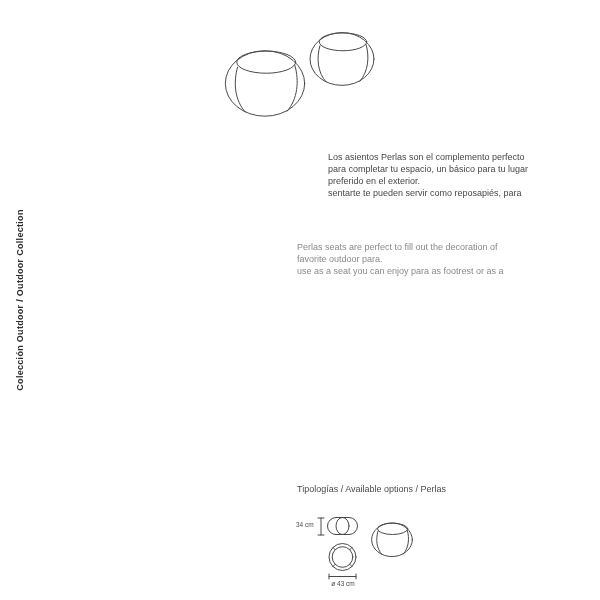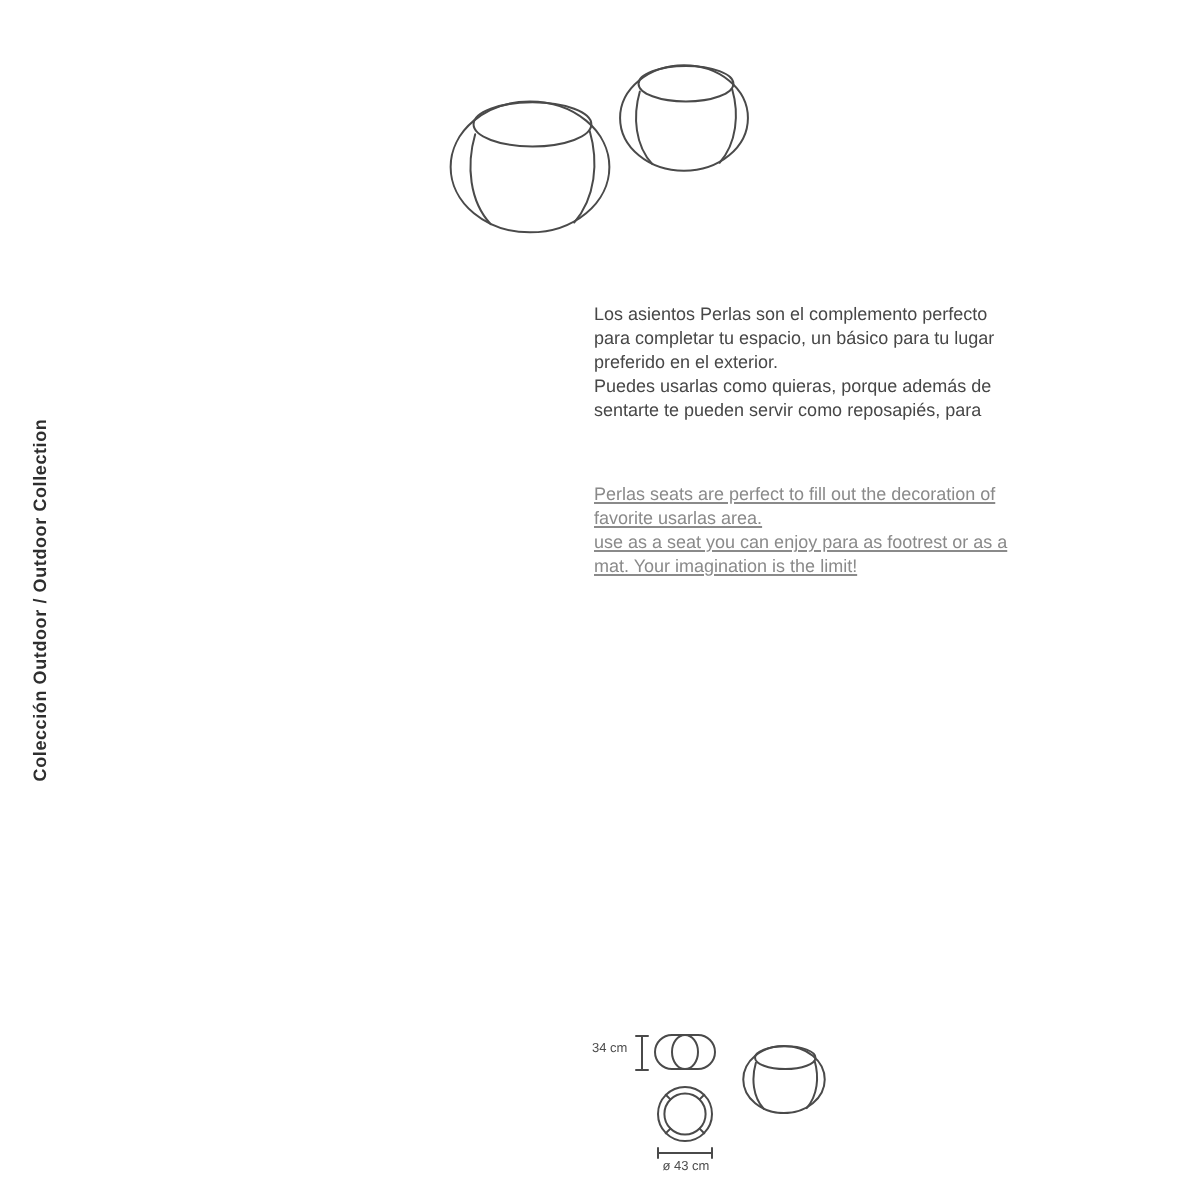--- a/index.html
+++ b/index.html
@@ -33,22 +33,22 @@
     width: 200px;
     height: 100px;
   }
   .para {
     position: absolute;
     left: 297px;
     width: 268px;
     font-size: 9px;
     line-height: 12px;
   }
-  .para-es { top: 151px; color: #474747; }
-  .para-en { top: 241px; color: #8a8a8a; text-decoration: underline; }
+  .para-es { top: 151px; color: #474747; margin-left: 31px; }
+  .para-en { top: 241px; color: #8a8a8a; }
   .options-heading {
     position: absolute;
     left: 297px;
     top: 484px;
     font-size: 9px;
     color: #4a4a4a;
   }
   .tech-svg {
     position: absolute;
     left: 290px;
@@ -96,31 +96,30 @@
       </symbol>
     </defs>
     <use href="#pouf" x="24" y="25" width="82" height="72"></use>
     <use href="#pouf" x="109" y="8" width="66" height="58"></use>
   </svg>
 
   <div class="para para-es">
     <div>Los asientos Perlas son el complemento perfecto</div>
     <div>para completar tu espacio, un básico para tu lugar</div>
     <div>preferido en el exterior.</div>
-    <div>Puedes usarlas como quieras, porque además de</div>
     <div>sentarte te pueden servir como reposapiés, para</div>
   </div>
 
   <div class="para para-en">
     <div>Perlas seats are perfect to fill out the decoration of</div>
-    <div>favorite usarlas area.</div>
+    <div>favorite outdoor para.</div>
     <div>use as a seat you can enjoy para as footrest or as a</div>
-    <div>mat. Your imagination is the limit!</div>
   </div>
 
+  <div class="options-heading">Tipologías / Available options / Perlas</div>
 
   <svg class="tech-svg" viewBox="0 0 130 95">
 
     <g>
       <path class="ln" d="M28,13 h6 M31,13 v17 M28,30 h6"></path>
     </g>
 
     <g>
       <rect class="ln" x="37.5" y="12.5" width="30" height="17" rx="8.5"></rect>
       <ellipse class="ln" cx="52.5" cy="21" rx="6.5" ry="8.5"></ellipse>

